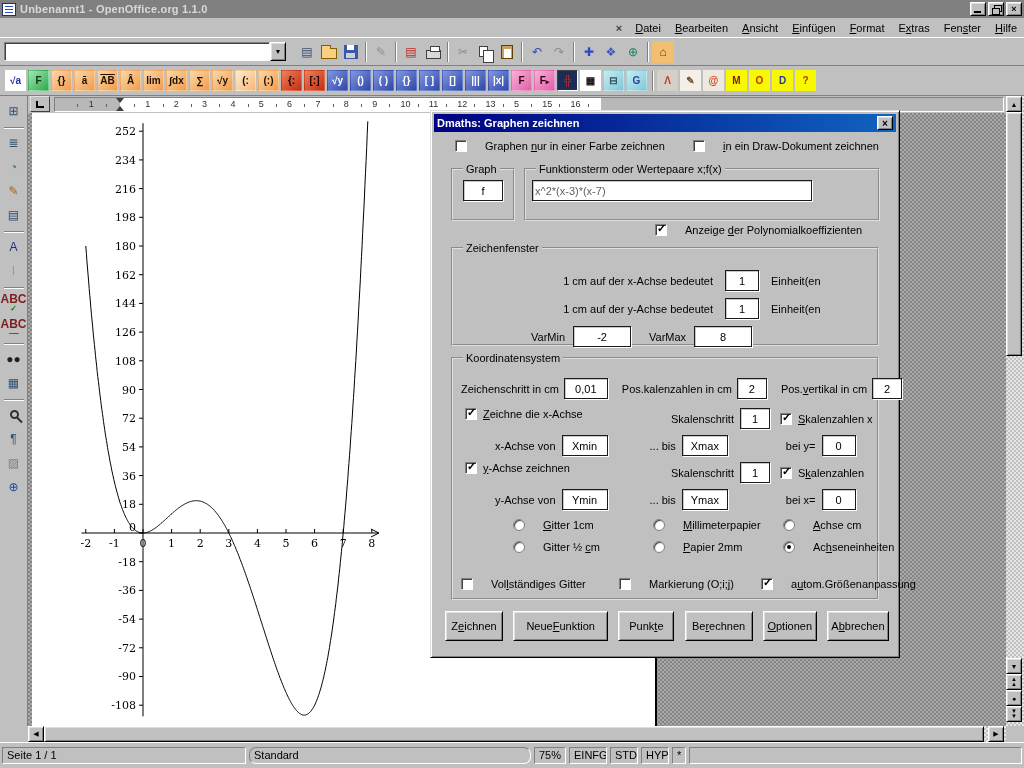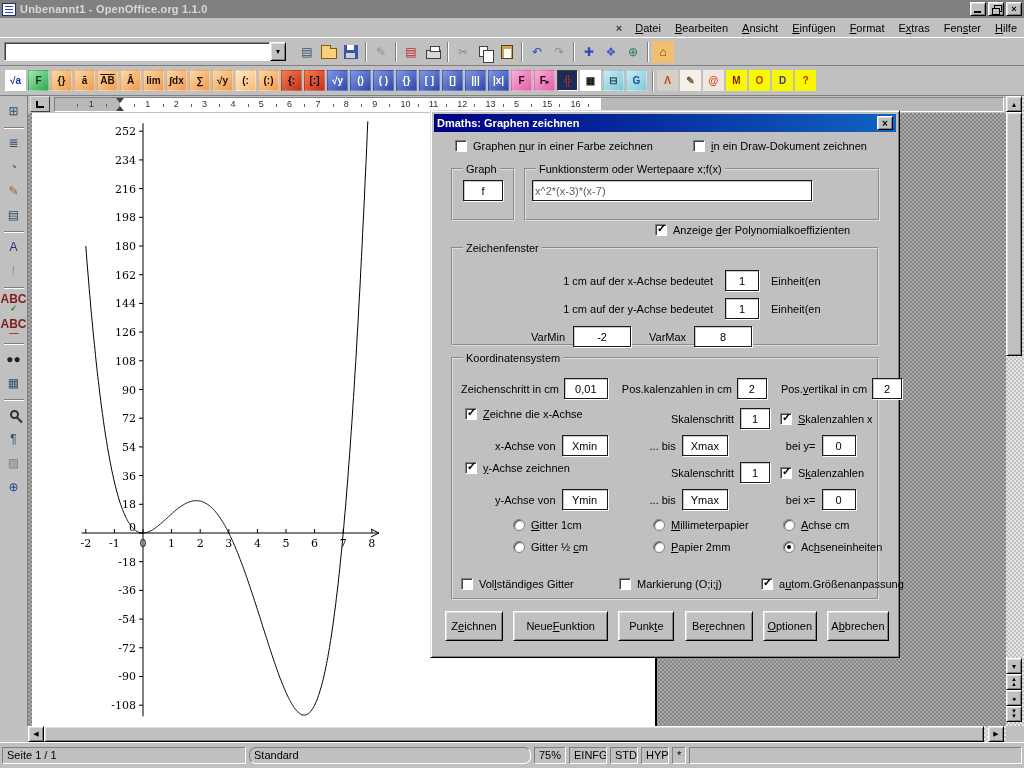--- a/index.html
+++ b/index.html
@@ -112,21 +112,21 @@
   #dlg-close { width:16px; height:14px; display:flex; align-items:center; justify-content:center; font-size:10px; font-weight:bold; }
   fieldset { position:absolute; border:2px groove #dfdfdf; padding:2px 6px; }
   legend { font-size:11px; padding:0 3px; margin-left:4px; }
   .fld { background:#fff; border:1px solid #1a1a1a; box-shadow:1px 1px 0 #fff, inset 1px 1px 0 #c8c8c8; height:21px; font-size:11px; font-family:"Liberation Sans",sans-serif; text-align:center; padding:1px 2px; }
   .fld.left { text-align:left; }
   .w28{width:30px} .w34{width:34px} .w40{width:44px} .w46{width:46px} .w58{width:58px}
   .cb { width:12px; height:12px; background:#fff; border:1px solid; border-color:#808080 #fff #fff #808080; box-shadow:inset 1px 1px 0 #404040; position:relative; flex:0 0 auto; }
   .cb.on::after { content:"\2713"; position:absolute; left:1px; top:-3px; font-size:11px; font-weight:bold; }
   .rb { width:12px; height:12px; border-radius:50%; background:#fff; border:1px solid #808080; box-shadow:inset 1px 1px 1px #404040; position:relative; flex:0 0 auto; }
   .rb.on::after { content:""; position:absolute; left:3px; top:3px; width:4px; height:4px; border-radius:50%; background:#000; }
-  .lbl-row { display:flex; align-items:center; gap:6px; position:absolute; white-space:nowrap; }
+  .lbl-row { display:flex; align-items:center; gap:18px; position:absolute; white-space:nowrap; }
   .btn95 { height:30px; background:#c0c0c0; border:1px solid; border-color:#fff #000 #000 #fff; box-shadow: inset 1px 1px 0 #dfdfdf, inset -1px -1px 0 #808080; font-size:11px; font-family:"Liberation Sans",sans-serif; display:flex; align-items:center; justify-content:center; white-space:nowrap; }
   #dlg-buttons { position:absolute; left:14px; top:500px; width:444px; display:flex; justify-content:space-between; }
   .ks-row { display:flex; align-items:center; position:absolute; white-space:nowrap; }
 </style>
 </head>
 <body>
 
 <div class="abs" id="titlebar">
   <span id="app-icon"></span>
   <span id="title-text">Unbenannt1 - OpenOffice.org 1.1.0</span>

